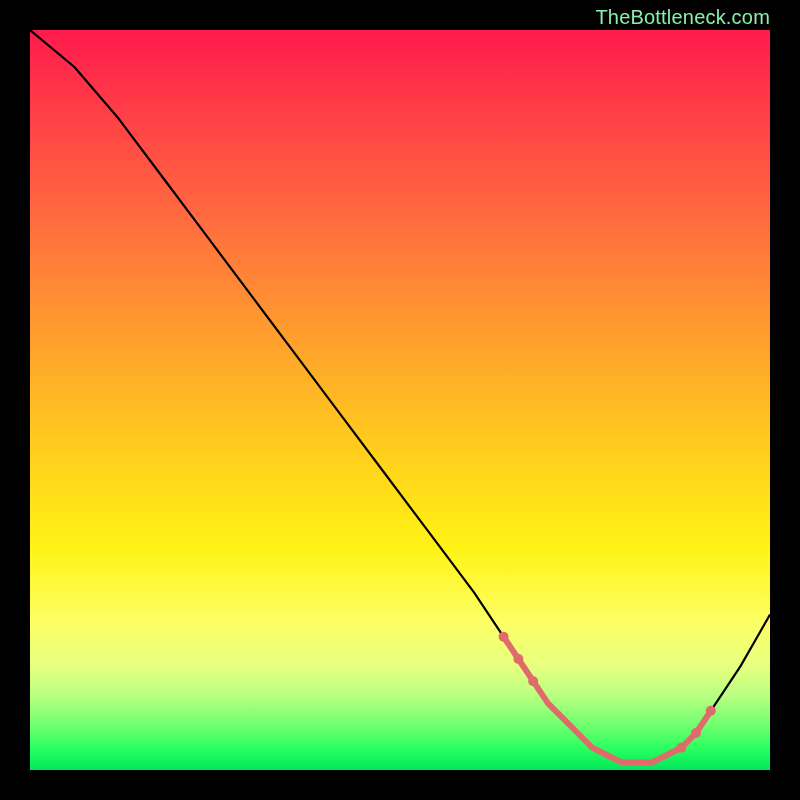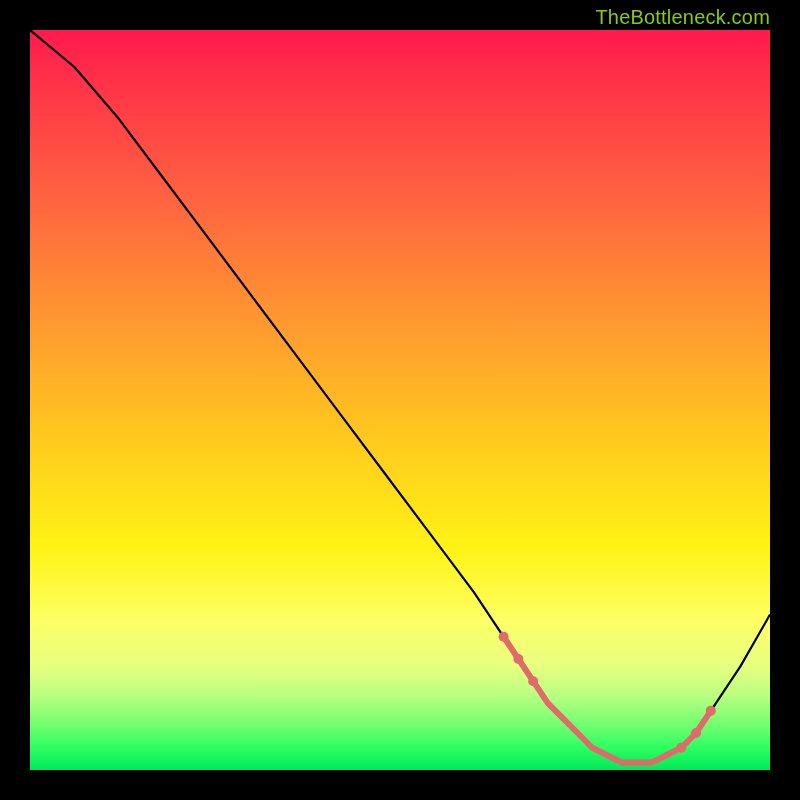--- a/index.html
+++ b/index.html
@@ -44,21 +44,21 @@
     position: absolute;
     left: 0;
     top: 0;
     width: 740px;
     height: 740px;
   }
   .watermark {
     position: absolute;
     top: 6px;
     right: 30px;
-    color: #84cc16;
+    color: #86efac;
     font-family: Arial, Helvetica, sans-serif;
     font-size: 20px;
     letter-spacing: 0.2px;
     user-select: none;
   }
 </style>
 </head>
 <body>
 
 <div class="frame">

